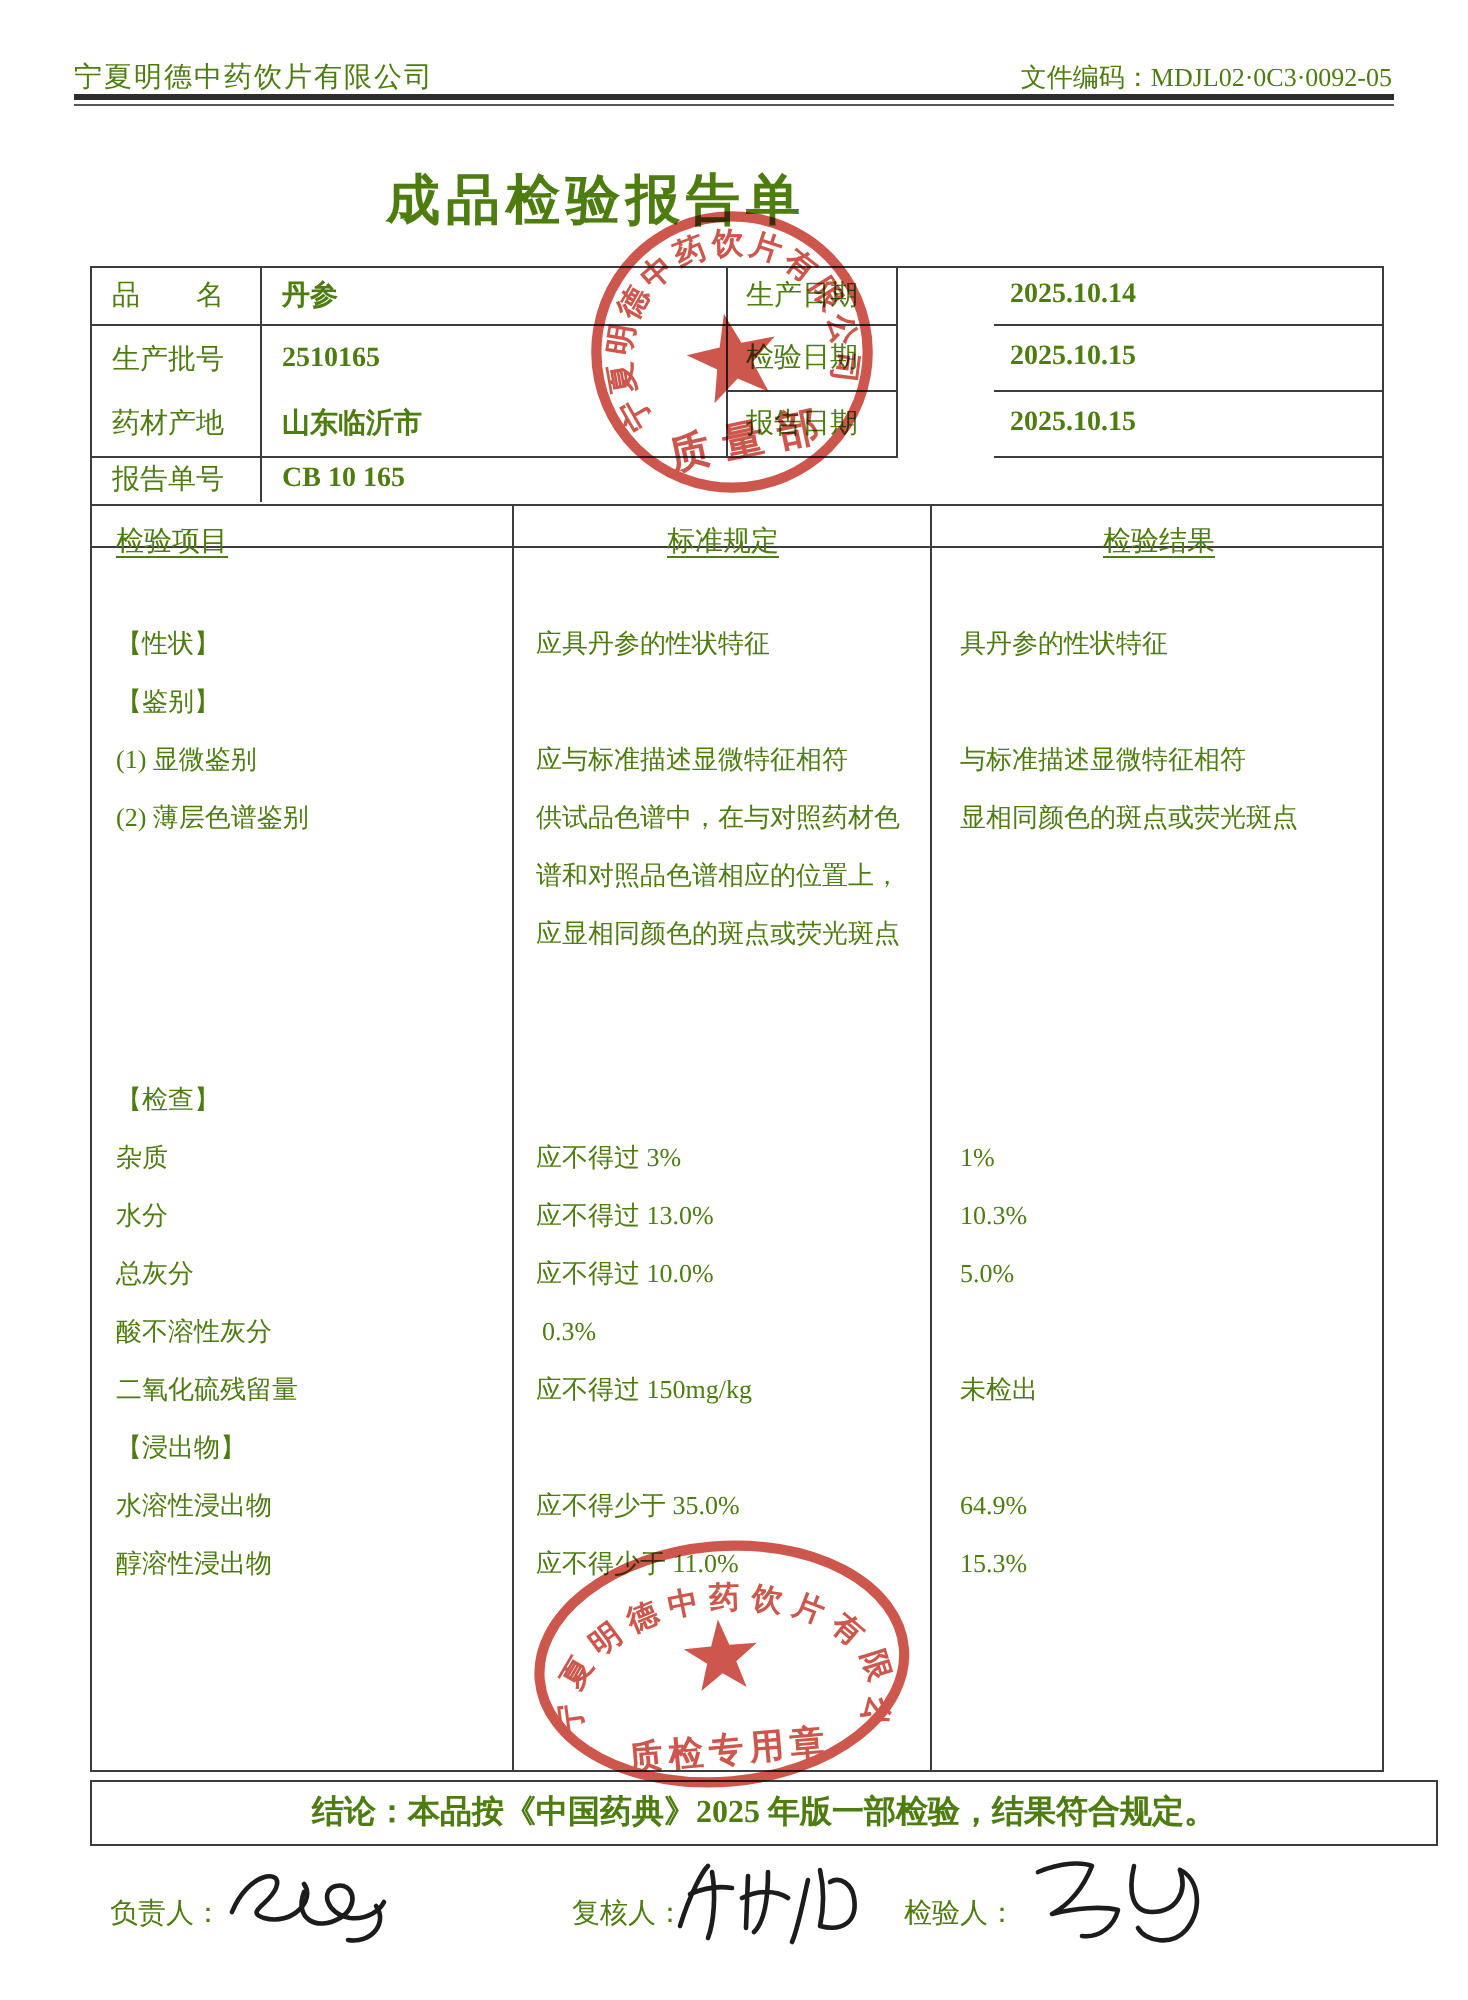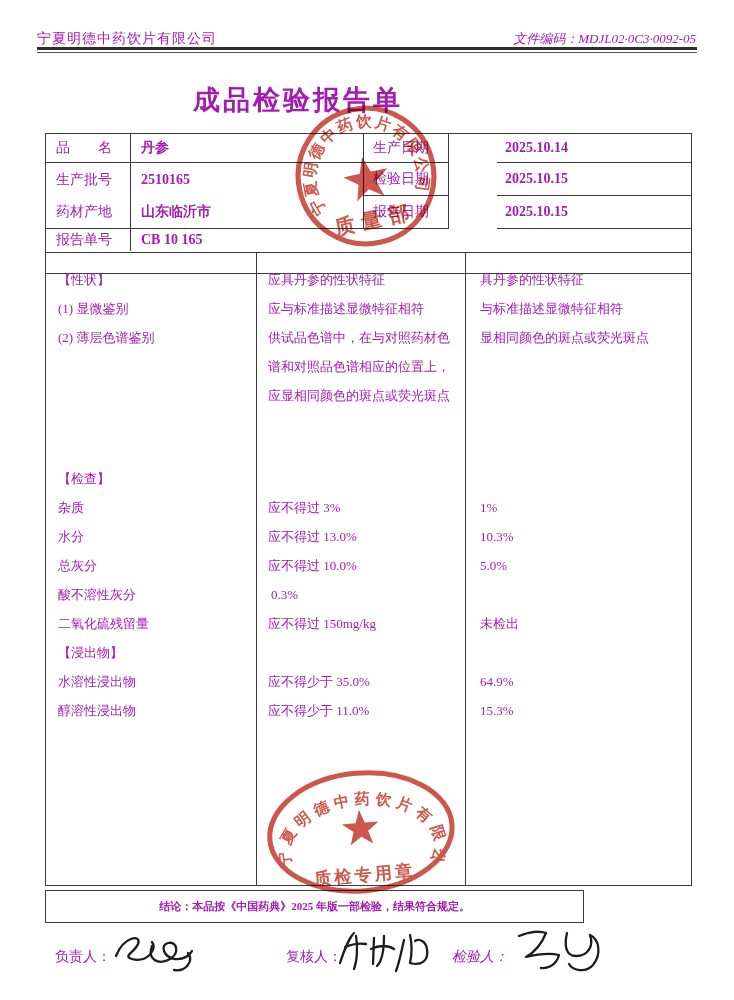--- a/index.html
+++ b/index.html
@@ -1,23 +1,23 @@
 <!DOCTYPE html>
 <html><head>
 <meta charset="utf-8">
 <style>
   html,body{margin:0;padding:0;background:#e8e8e8;}
   .page{
     position:relative;width:734px;height:1000px;background:#ffffff;
     font-family:"Liberation Serif","DejaVu Serif",serif;
-    color:#a21caf;overflow:hidden;margin:0 auto;
+    color:#4d7c0f;overflow:hidden;margin:0 auto;
   }
   
   .hdr-left{position:absolute;left:37px;top:30px;font-size:14px;letter-spacing:1px;}
-  .hdr-right{position:absolute;right:38px;top:30px;font-size:13px;font-style:italic;}
+  .hdr-right{position:absolute;right:38px;top:30px;font-size:13px;}
   .rule-thick{position:absolute;left:37px;top:47px;width:660px;height:3px;background:#2e2e2e;}
   .rule-thin{position:absolute;left:37px;top:52px;width:660px;height:1px;background:#555;}
   
   .title{position:absolute;left:0;top:82px;width:596px;text-align:center;
     font-size:27px;font-weight:bold;letter-spacing:3px;}
   
   .info{position:absolute;left:45px;top:133px;width:647px;height:141px;
     border:1px solid #3c3c3c;box-sizing:border-box;display:grid;
     grid-template-columns:85px 233px 85px 243px;
     grid-template-rows:29px 33px 33px 22px;font-size:14px;}
@@ -40,27 +40,27 @@
   .spec-head span{text-decoration:underline;text-underline-offset:3px;}
   .trow{display:grid;grid-template-columns:211px 209px 227px;
     line-height:29px;font-size:13px;}
   .trow>div{box-sizing:border-box;}
   .c1{padding-left:12px;}
   .c2{padding-left:11px;padding-right:8px;}
   .c3{padding-left:14px;}
   .g12{margin-top:12px;}
   .g54{margin-top:54px;}
   
-  .conclusion{position:absolute;left:45px;top:890px;width:539px;height:33px;
+  .conclusion{position:absolute;left:45px;top:890px;width:674px;height:33px;
     border:1px solid #3c3c3c;box-sizing:border-box;display:flex;
-    align-items:center;justify-content:center;font-size:11px;}
+    align-items:center;justify-content:center;font-size:16px;}
   .conclusion b{font-weight:bold;}
   
   .sig-label{position:absolute;font-size:14px;top:948px;}
-  .sl1{left:55px;} .sl2{left:286px;} .sl3{left:452px;font-style:italic;}
+  .sl1{left:55px;} .sl2{left:286px;} .sl3{left:452px;}
   .sig-svg{position:absolute;}
   .sg1{left:100px;top:926px;} .sg2{left:330px;top:923px;} .sg3{left:505px;top:920px;}
   
   .stamp{position:absolute;mix-blend-mode:multiply;opacity:.85;}
   .stamp-top{left:292px;top:102px;}
   .stamp-bottom{left:261px;top:766px;}
   .stamp text{font-family:"Liberation Sans","DejaVu Sans",sans-serif;font-weight:bold;}
 </style>
 </head>
 <body>
@@ -91,25 +91,35 @@
     <div class="cell bb val val2">2025.10.15</div>
 
     <div class="cell br">报告单号</div>
     <div class="cell span3 val">CB 10 165</div>
   </div>
 
   <div class="spec">
     <div class="vline vl1"></div>
     <div class="vline vl2"></div>
 
+    <div class="spec-head">
+      <div class="h"><span>检验项目</span></div>
+      <div class="h"><span>标准规定</span></div>
+      <div class="h"><span>检验结果</span></div>
+    </div>
 
     <div class="trow g12">
       <div class="c1">【性状】</div>
       <div class="c2">应具丹参的性状特征</div>
       <div class="c3">具丹参的性状特征</div>
+    </div>
+    <div class="trow">
+      <div class="c1">【鉴别】</div>
+      <div class="c2"></div>
+      <div class="c3"></div>
     </div>
     <div class="trow">
       <div class="c1">(1) 显微鉴别</div>
       <div class="c2">应与标准描述显微特征相符</div>
       <div class="c3">与标准描述显微特征相符</div>
     </div>
     <div class="trow">
       <div class="c1">(2) 薄层色谱鉴别</div>
       <div class="c2">供试品色谱中，在与对照药材色谱和对照品色谱相应的位置上，应显相同颜色的斑点或荧光斑点</div>
       <div class="c3">显相同颜色的斑点或荧光斑点</div>

